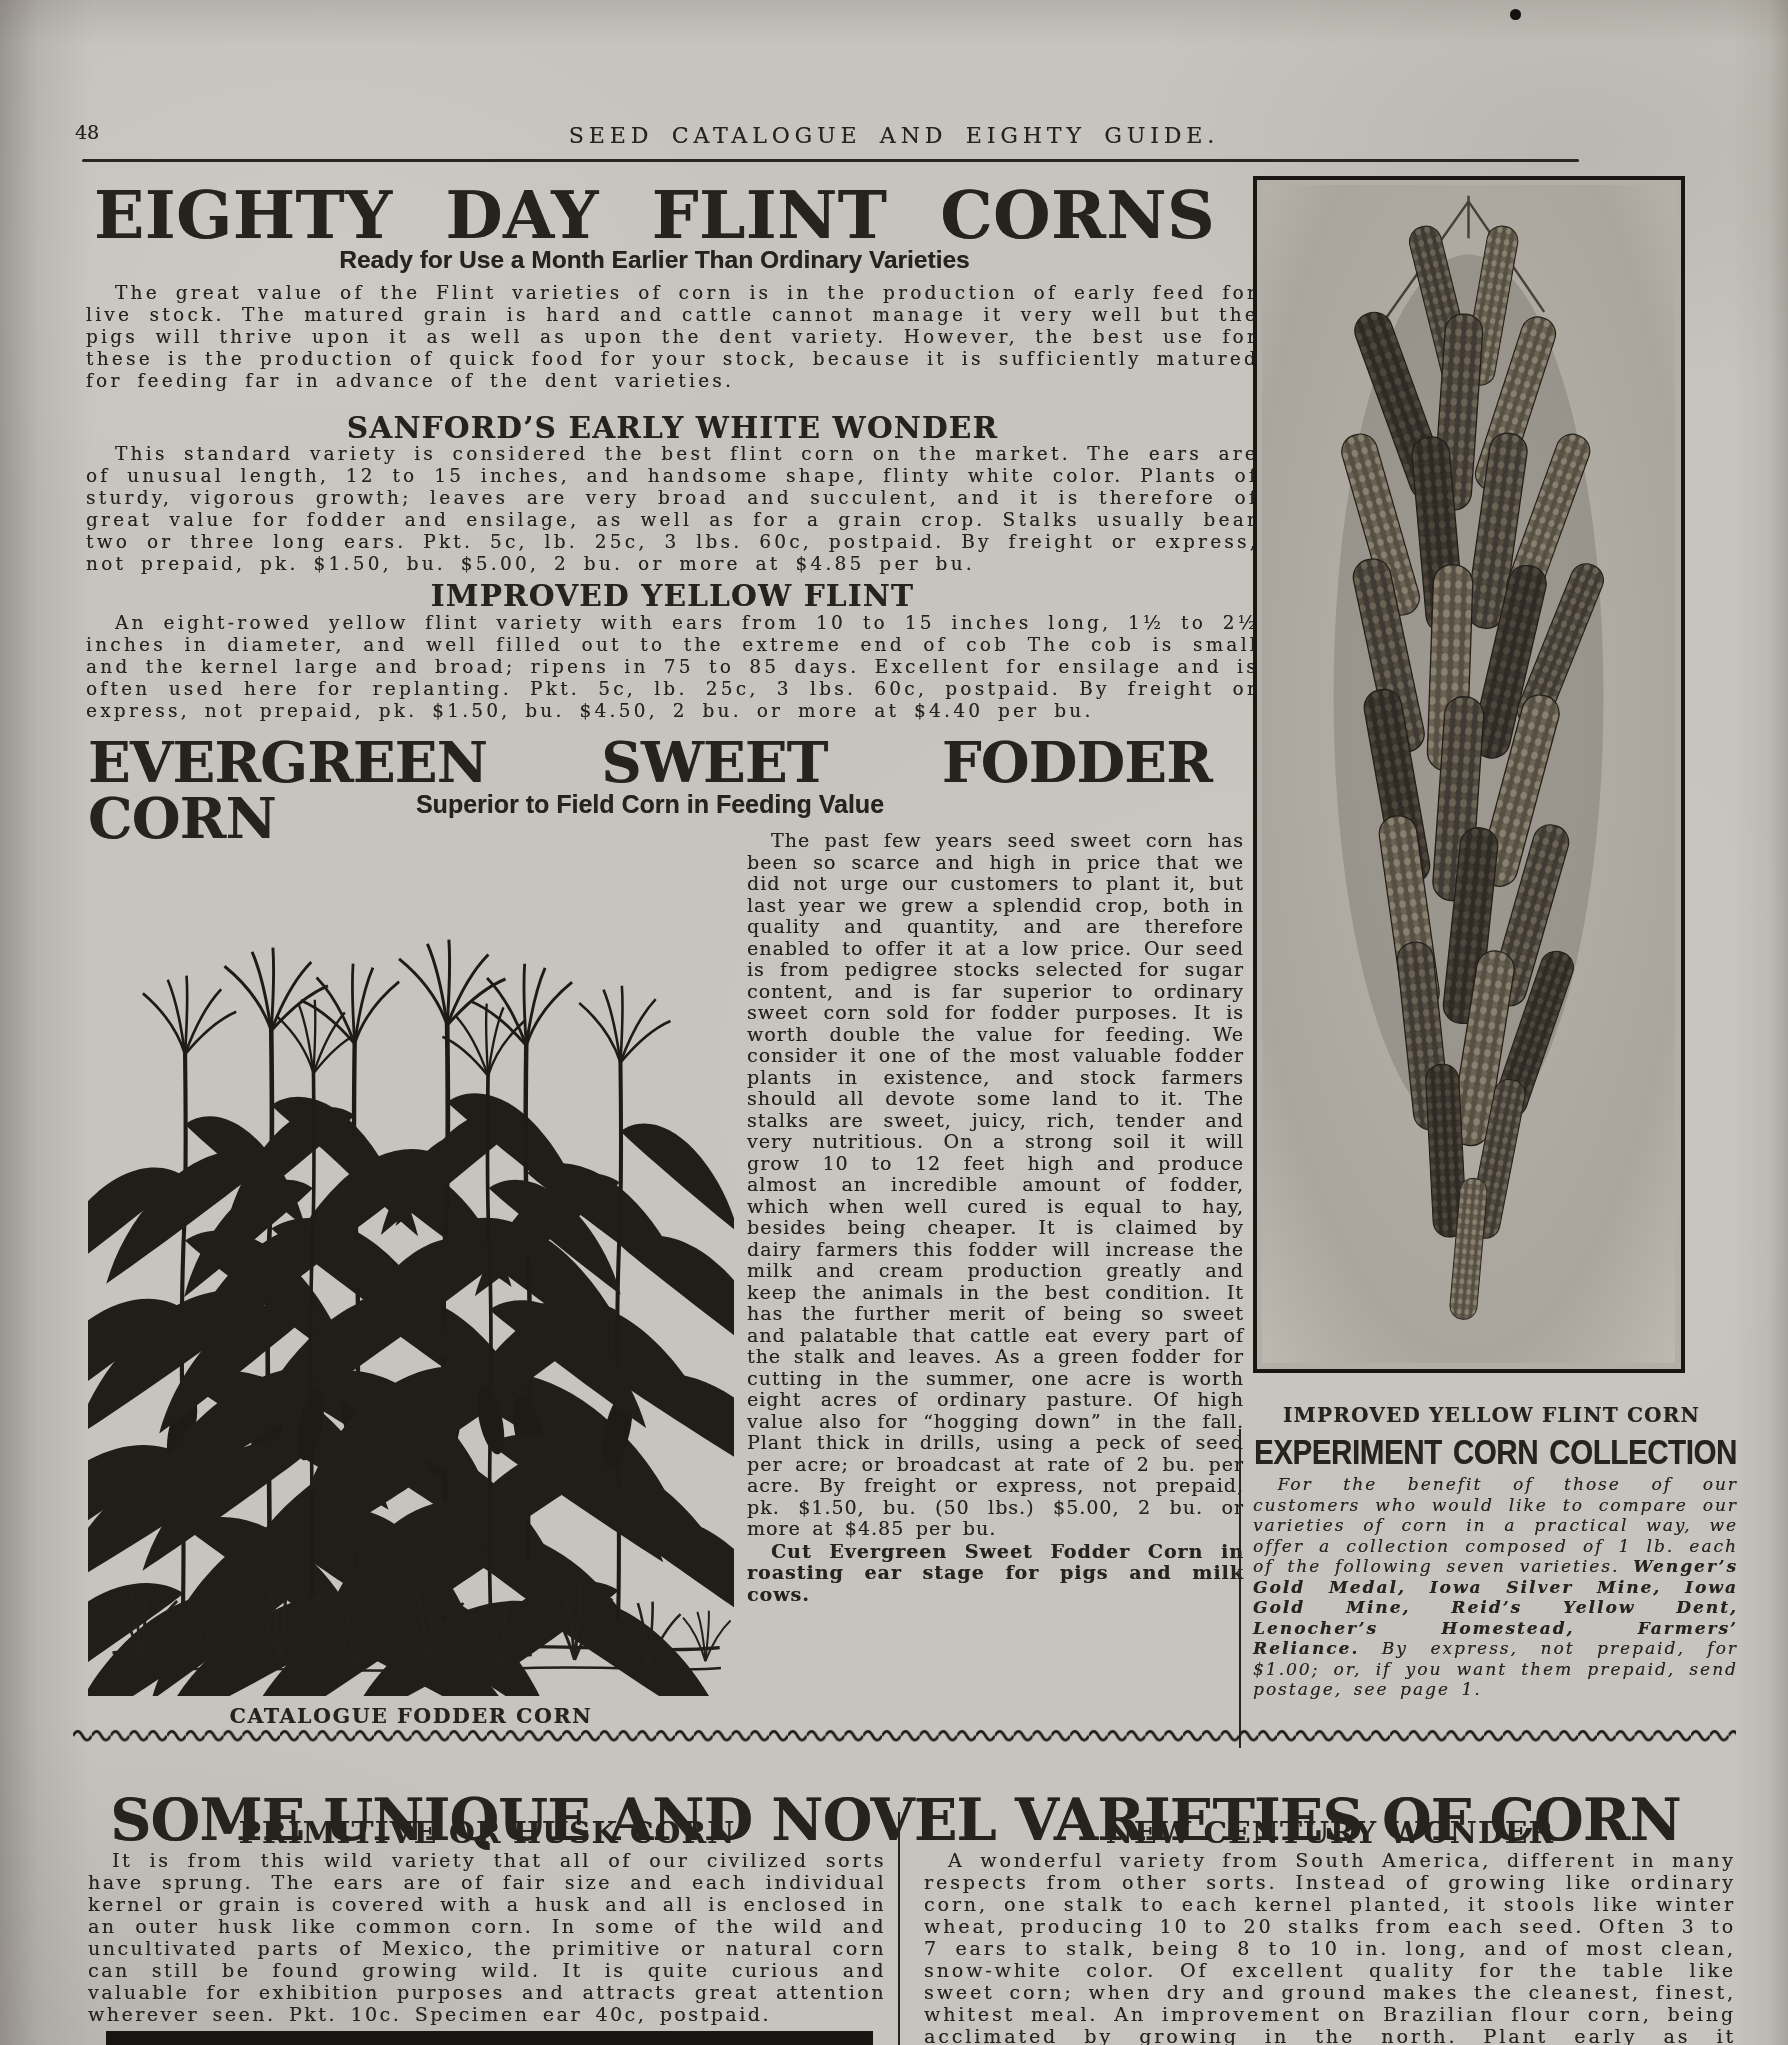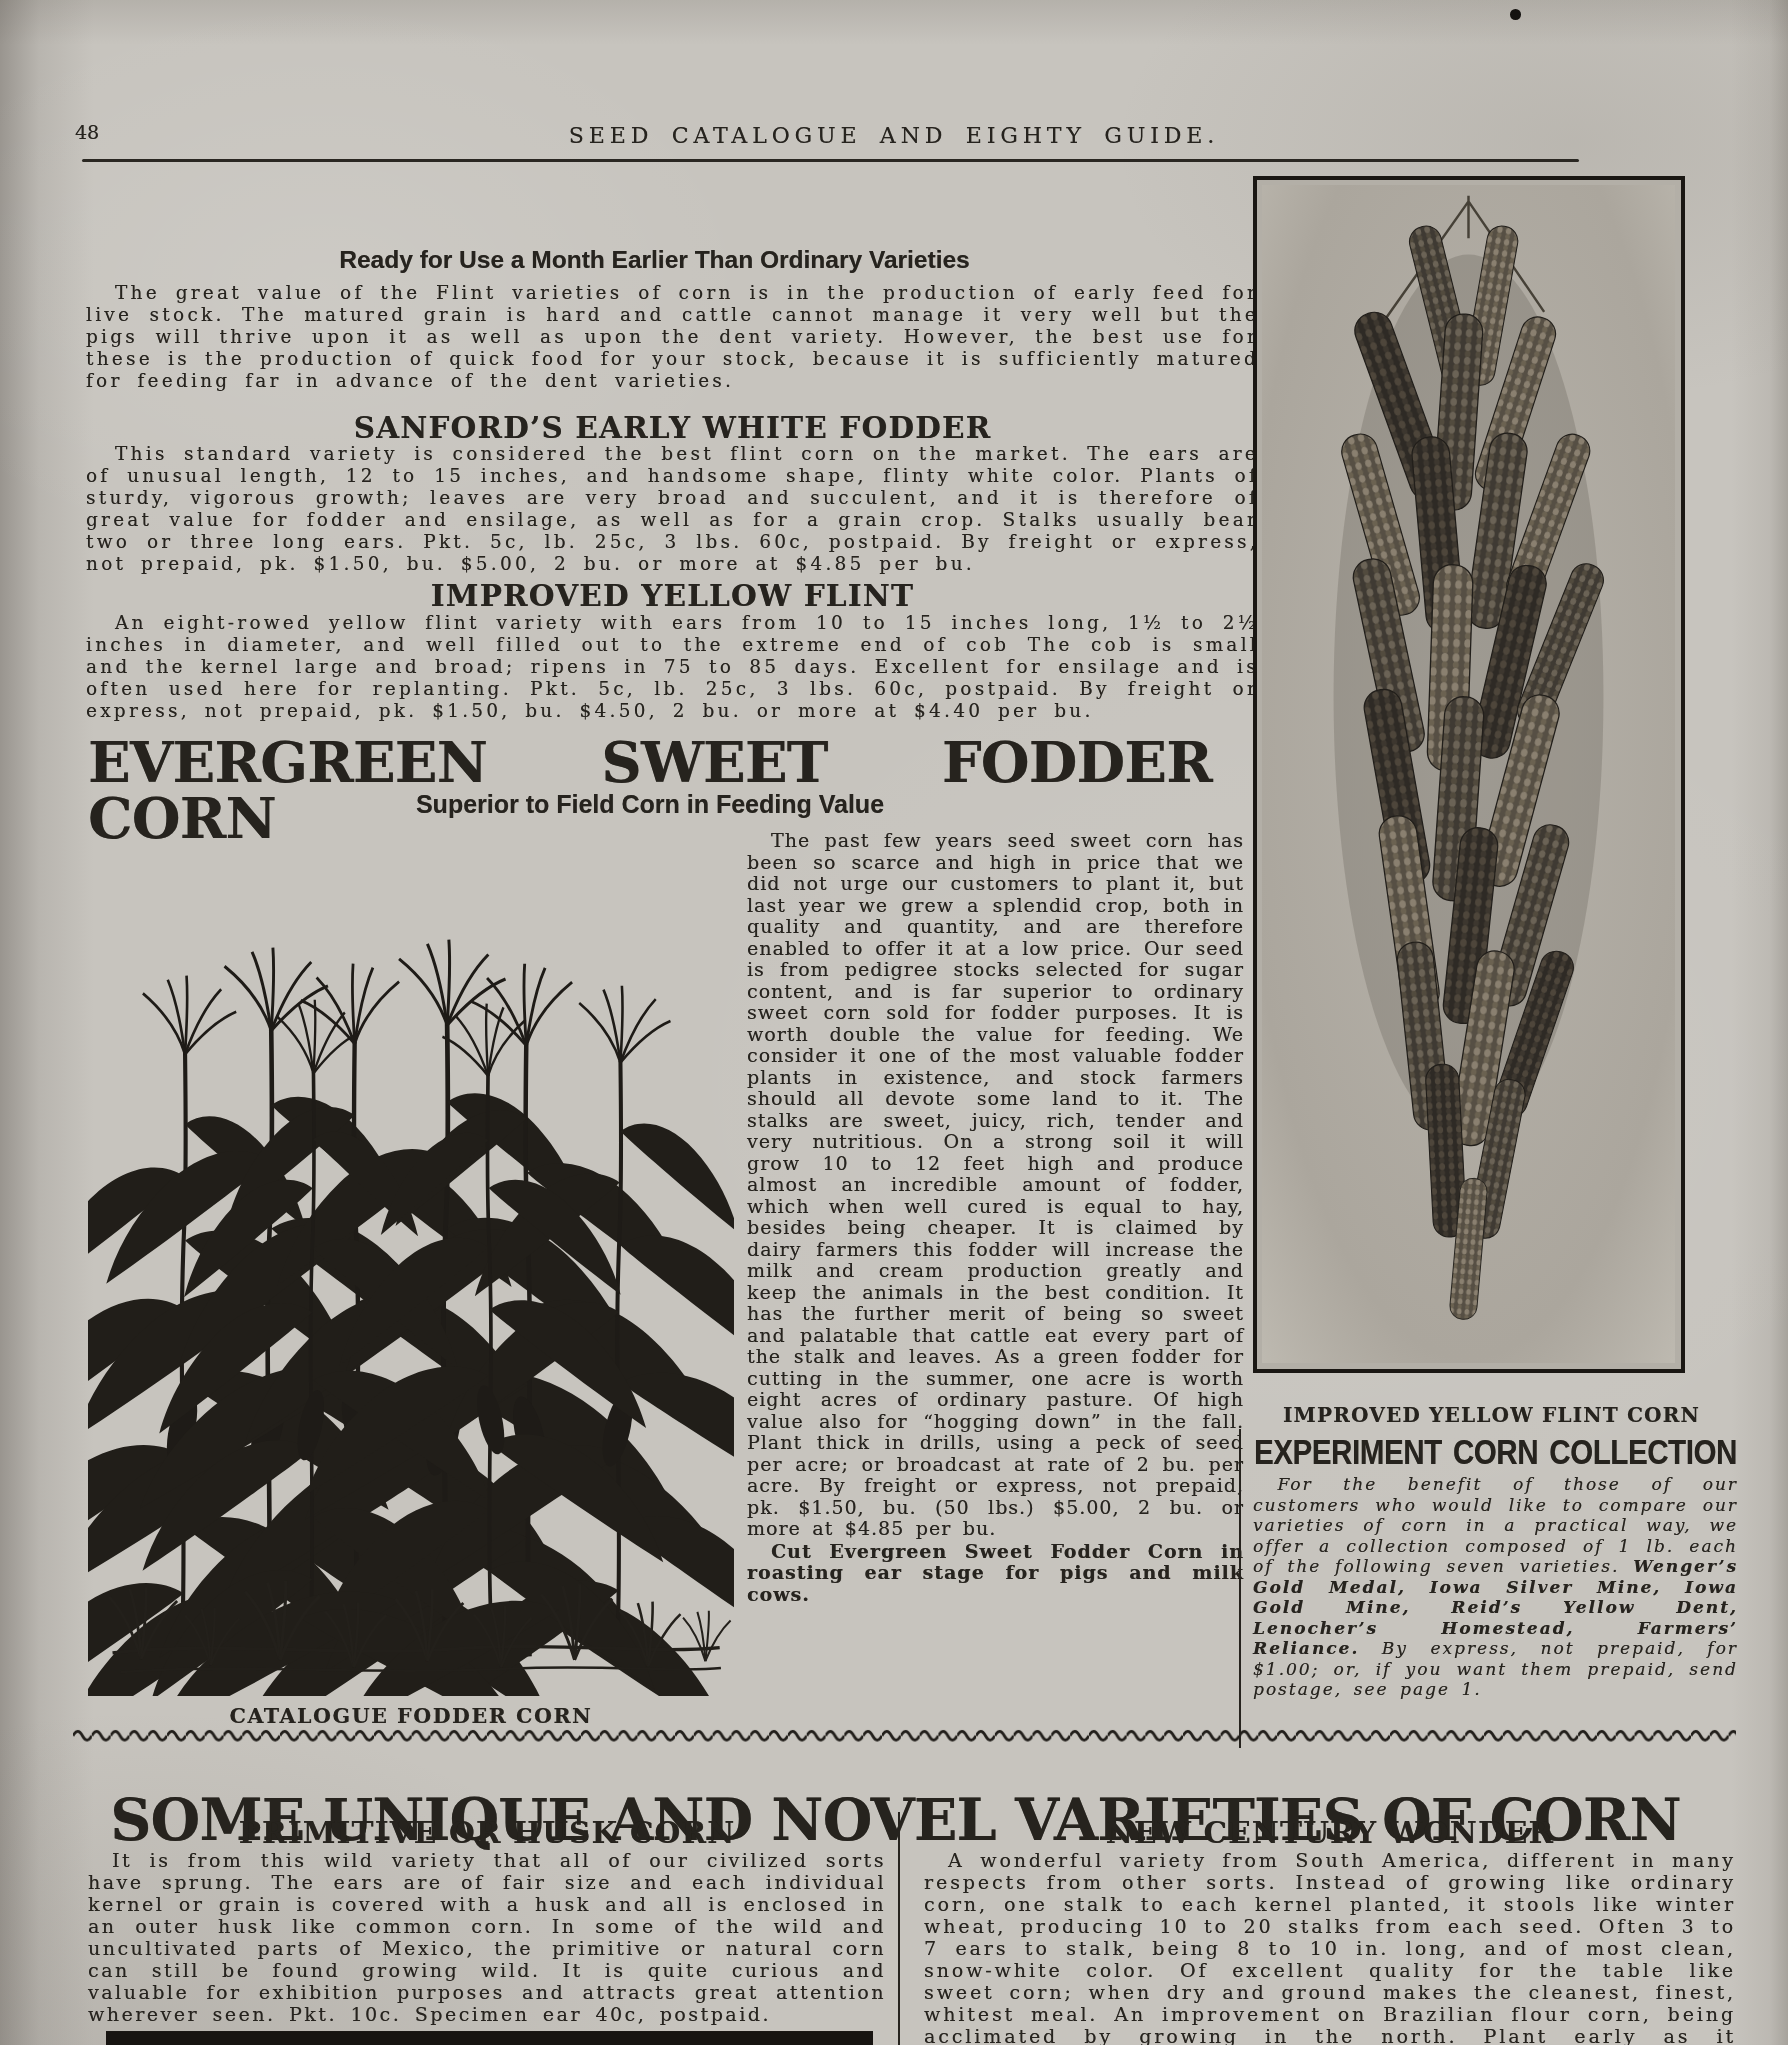--- a/index.html
+++ b/index.html
@@ -73,25 +73,26 @@
 </head>
 <body>
 
 <div class="page">
 
   <div class="abs ink" id="page-number">48</div>
   <div class="abs ink center" id="masthead">SEED CATALOGUE AND EIGHTY GUIDE.</div>
   <div class="abs" id="rule-top"></div>
   <div class="abs" id="ink-dot"></div>
 
+  <div class="abs ink jlast" id="flint-title">EIGHTY DAY FLINT CORNS</div>
   <div class="abs ink sans center" id="flint-sub">Ready for Use a Month Earlier Than Ordinary Varieties</div>
   <div class="abs ink just bodytop" id="flint-intro">
       <p>The great value of the Flint varieties of corn is in the production of early feed for live stock. The matured grain is hard and cattle cannot manage it very well but the pigs will thrive upon it as well as upon the dent variety. However, the best use for these is the production of quick food for your stock, because it is sufficiently matured for feeding far in advance of the dent varieties.</p>
     </div>
-  <div class="abs ink center" id="sanford-h">SANFORD’S EARLY WHITE FODDER</div>
+  <div class="abs ink center" id="sanford-h">SANFORD’S EARLY WHITE WONDER</div>
   <div class="abs ink just bodytop" id="sanford-b">
       <p>This standard variety is considered the best flint corn on the market. The ears are of unusual length, 12 to 15 inches, and handsome shape, flinty white color. Plants of sturdy, vigorous growth; leaves are very broad and succulent, and it is therefore of great value for fodder and ensilage, as well as for a grain crop. Stalks usually bear two or three long ears. Pkt. 5c, lb. 25c, 3 lbs. 60c, postpaid. By freight or express, not prepaid, pk. $1.50, bu. $5.00, 2 bu. or more at $4.85 per bu.</p>
     </div>
   <div class="abs ink center" id="improved-h">IMPROVED YELLOW FLINT</div>
   <div class="abs ink just bodytop" id="improved-b">
       <p>An eight-rowed yellow flint variety with ears from 10 to 15 inches long, 1½ to 2½ inches in diameter, and well filled out to the extreme end of cob  The cob is small and the kernel large and broad; ripens in 75 to 85 days. Excellent for ensilage and is often used here for replanting. Pkt. 5c, lb. 25c, 3 lbs. 60c, postpaid. By freight or express, not prepaid, pk. $1.50, bu. $4.50, 2 bu. or more at $4.40 per bu.</p>
     </div>
 
   <div class="abs ink jlast" id="evergreen-title">EVERGREEN SWEET FODDER CORN</div>
   <div class="abs ink sans center" id="evergreen-sub">Superior to Field Corn in Feeding Value</div>

